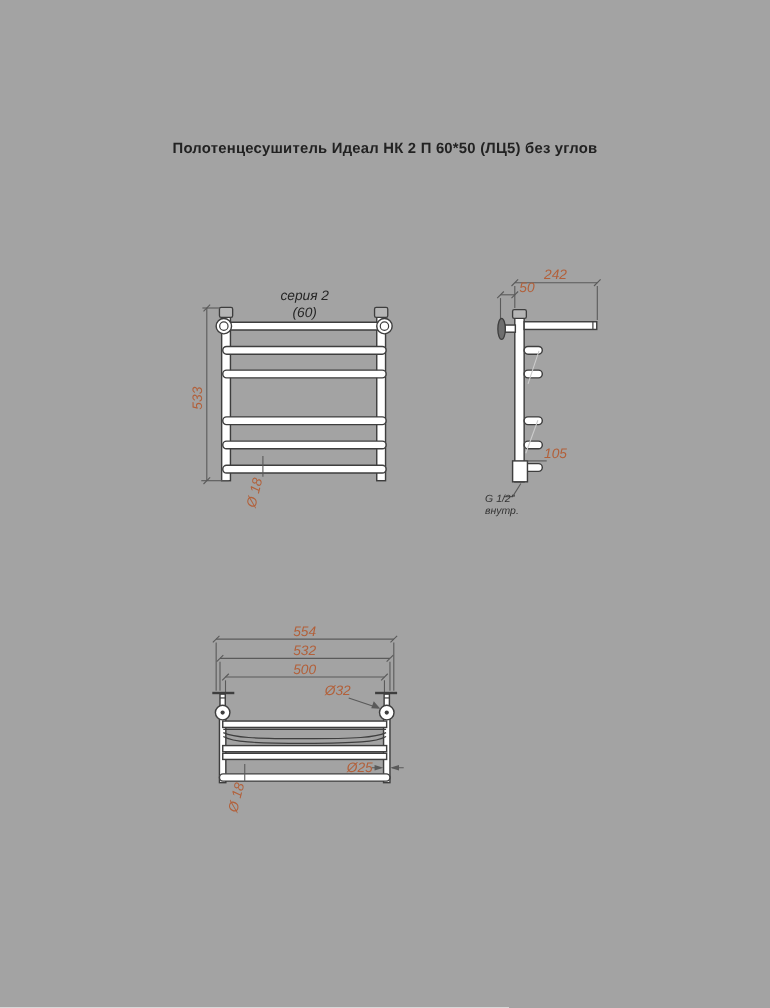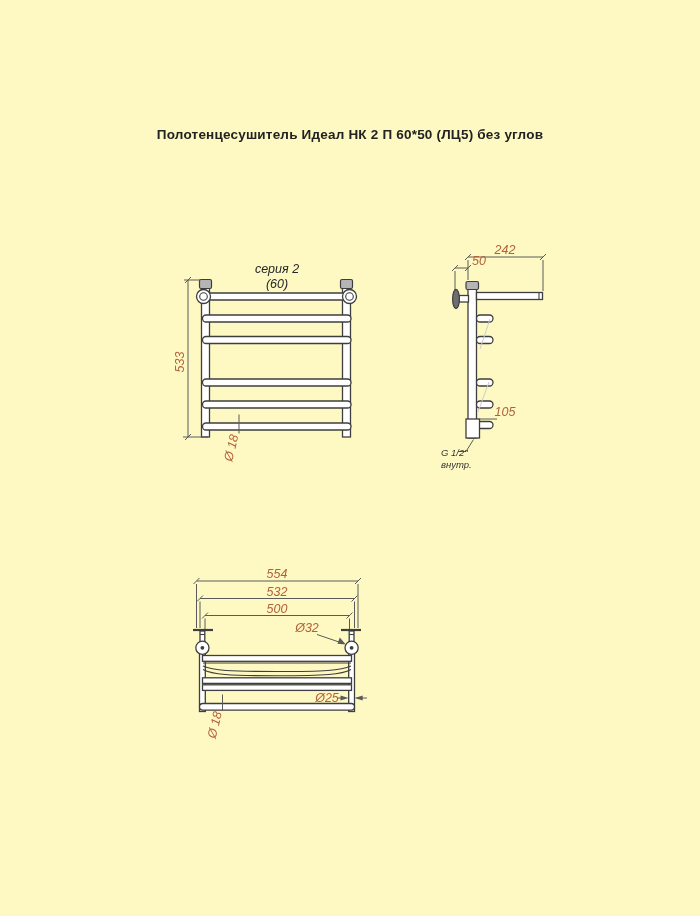--- a/index.html
+++ b/index.html
@@ -1,16 +1,16 @@
 <!DOCTYPE html>
 <html><head>
 <meta charset="utf-8">
 <style>
   html,body{margin:0;padding:0;background:#ffffff;}
-  .page{position:relative;width:700px;height:916px;background:#fef9c3;overflow:hidden;
+  .page{position:relative;width:700px;height:916px;background:#a3a3a3;overflow:hidden;
         font-family:"Liberation Sans",sans-serif;}
   .title{position:absolute;top:127px;left:0;width:700px;text-align:center;
          font-size:13.5px;font-weight:600;color:#222;letter-spacing:.2px;}
   svg text{font-family:"Liberation Sans","DejaVu Sans",sans-serif;}
   .dimtxt{font-size:12.5px;font-style:italic;fill:#b2603a;}
   .lbltxt{font-size:12.5px;font-style:italic;fill:#262626;}
   .smltxt{font-size:9.5px;font-style:italic;fill:#333;}
   .ol{stroke:#3e3e3e;stroke-width:1.3;fill:#ffffff;}
   .olthin{stroke:#3e3e3e;stroke-width:1.1;fill:none;}
   .dim{stroke:#5a5a5a;stroke-width:1;fill:none;}

